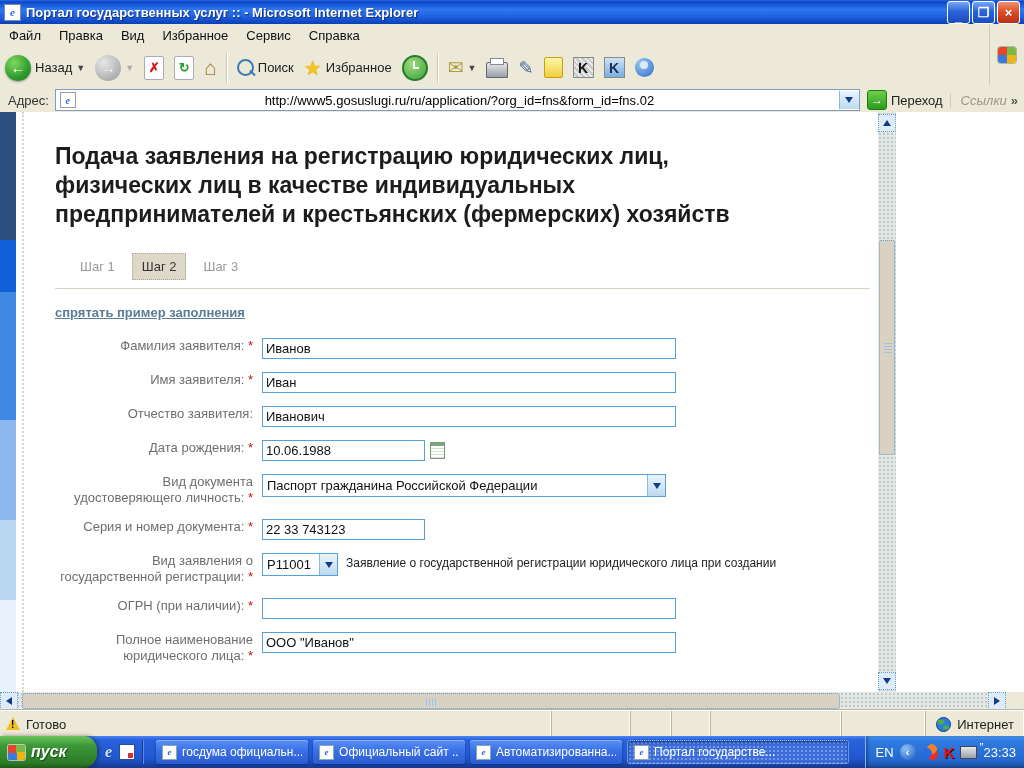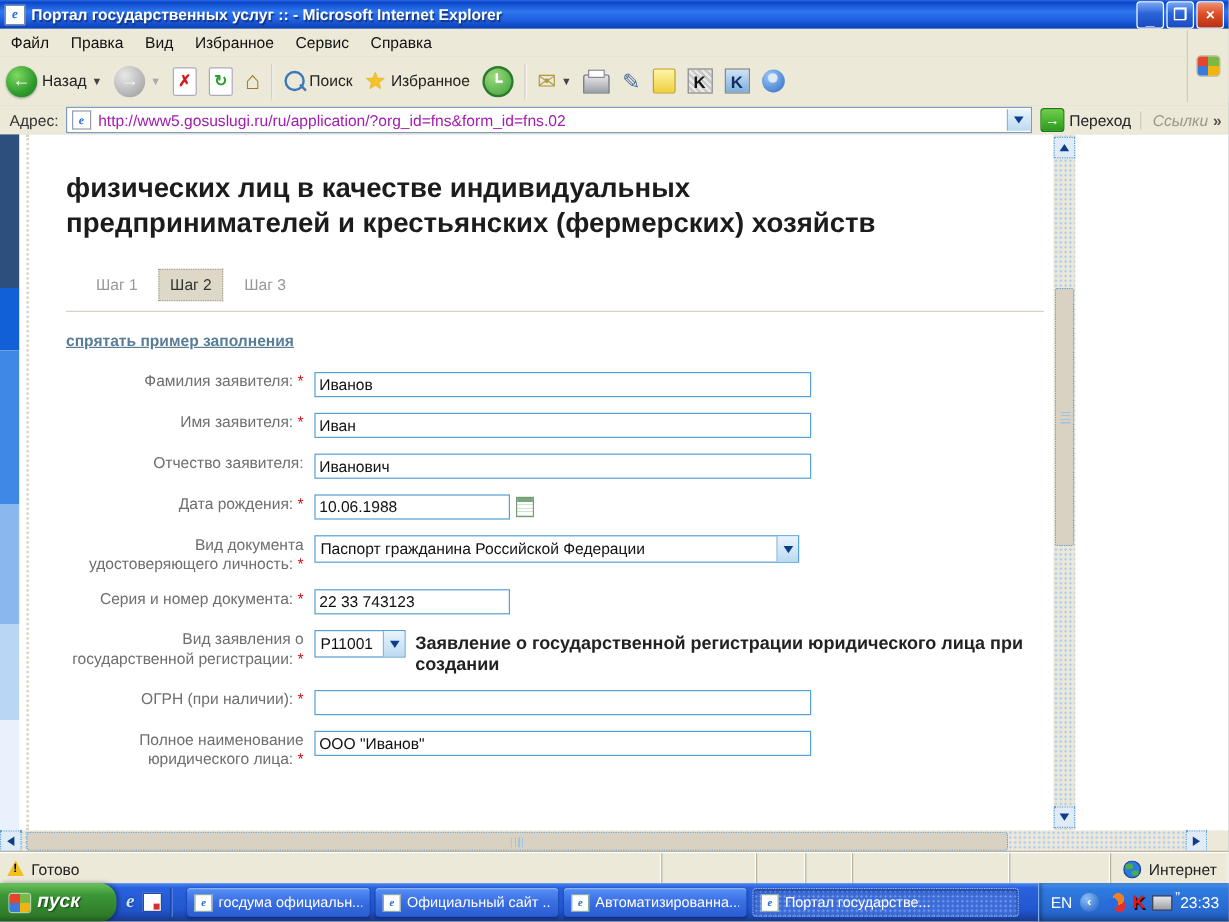--- a/index.html
+++ b/index.html
@@ -66,21 +66,21 @@
   .mag{width:13px;height:13px;border:2px solid #3a7ab8;border-radius:50%;position:relative;}
   .mag::after{content:"";position:absolute;left:10px;top:11px;width:7px;height:2px;background:#3a7ab8;transform:rotate(45deg);}
 
   
   .addressbar{position:absolute;left:0;top:88px;width:1024px;height:24px;background:#ece9d8;
     display:flex;align-items:center;font-size:13px;border-bottom:1px solid #c8c4b4;}
   .addr-label{color:#333;padding:0 6px 0 8px;}
   .addr-input-wrap{flex:1;height:20px;background:#fff;border:1px solid #7f9db9;display:flex;align-items:center;position:relative;}
   .addr-input-wrap .page-ico{width:14px;height:14px;margin:0 4px;background:#fff;border:1px solid #99a;
     display:flex;align-items:center;justify-content:center;font:italic bold 10px "Liberation Serif",serif;color:#2a6ae0;}
-  .addr-input{flex:1;border:0;outline:0;font:13px "Liberation Sans",sans-serif;color:#a21caf;background:transparent;}
+  .addr-input{flex:1;border:0;outline:0;font:13px "Liberation Sans",sans-serif;color:#000000;background:transparent;text-align:center;}
   .addr-drop{width:19px;height:18px;background:linear-gradient(#eaf4fc,#bcdaf0);border-left:1px solid #88b8e0;
     display:flex;align-items:center;justify-content:center;}
   .go-btn{display:flex;align-items:center;gap:4px;padding:0 7px;color:#222;}
   .go-ico{width:18px;height:18px;border-radius:3px;background:linear-gradient(#6fd04a,#2a9a1c);
     color:#fff;display:flex;align-items:center;justify-content:center;font-weight:bold;font-size:12px;border:1px solid #1c7a12;}
   .links-lbl{color:#9a978a;padding:0 4px 0 10px;border-left:1px solid #cfcaba;font-style:italic;}
   .chev2{color:#555;font-weight:bold;padding-right:6px;}
 
   
   .content{position:absolute;left:0;top:112px;width:1024px;height:580px;background:#fff;display:flex;}
@@ -105,21 +105,21 @@
     repeating-linear-gradient(#fff 0 2px,#cfe4cf 2px 3px);}
   .selectbox{display:inline-flex;justify-content:space-between;align-items:center;height:21px;
     border:1px solid #56a0d8;background:#fff;}
   .seltext{padding:0 4px;font-size:13px;white-space:nowrap;overflow:hidden;color:#111;}
   .selarw{width:17px;height:100%;background:linear-gradient(#eaf4fc,#bcdaf0);border-left:1px solid #88b8e0;
     display:flex;align-items:center;justify-content:center;flex:none;}
   .tri-dn{width:0;height:0;border-left:4px solid transparent;border-right:4px solid transparent;border-top:6px solid #0e3c8c;}
   .tri-up{width:0;height:0;border-left:4px solid transparent;border-right:4px solid transparent;border-bottom:6px solid #0e3c8c;}
   .tri-lf{width:0;height:0;border-top:4px solid transparent;border-bottom:4px solid transparent;border-right:6px solid #0e3c8c;}
   .tri-rt{width:0;height:0;border-top:4px solid transparent;border-bottom:4px solid transparent;border-left:6px solid #0e3c8c;}
-  .fnote{margin:3px 0 0 8px;font-size:15px;font-weight:bold;color:#222;max-width:520px;}
+  .fnote{margin:3px 0 0 8px;font-size:12px;font-weight:normal;color:#222;max-width:520px;}
 
   
   .sidebar{width:128px;background:#f7f5ee;border-left:1px dotted #c4bfae;border-right:1px dotted #c4bfae;
     background-image:radial-gradient(#e9e5d7 18%,transparent 20%);background-size:5px 5px;position:relative;overflow:hidden;}
   .sb-top{margin-top:3px;text-align:right;padding-right:14px;font:bold 15px "Liberation Serif",serif;
     color:#5c2626;letter-spacing:1px;white-space:nowrap;overflow:hidden;}
   .sb-sep{margin:9px 5px 0 5px;border-bottom:1px dashed #b8b4a2;}
   .sb-report{margin-top:17px;text-align:right;font-size:12px;color:#333;line-height:17px;white-space:nowrap;overflow:hidden;padding-right:2px;}
   .sb-hotline{margin-top:20px;display:flex;align-items:center;gap:6px;padding-left:8px;}
   .phone-icon{font-size:27px;color:#cc1414;line-height:26px;}
@@ -302,20 +302,21 @@
       <div style="height:52px;background:#1160d8"></div>
       <div style="height:128px;background:#3f88e4"></div>
       <div style="height:100px;background:#8ab8ee"></div>
       <div style="height:80px;background:#b9d6f4"></div>
       <div style="flex:1;background:#e9f2fc"></div>
     </div>
 
     <div class="main">
       <div class="dotcol"></div>
       <div class="page-title">
+        <div>Подача заявления на регистрацию юридических лиц,</div>
         <div>физических лиц в качестве индивидуальных</div>
         <div>предпринимателей и крестьянских (фермерских) хозяйств</div>
       </div>
       <div class="steps">
           <span class="step">Шаг 1</span>
           <span class="step active">Шаг 2</span>
           <span class="step">Шаг 3</span>
         </div>
       <div class="steps-hr"></div>
       <a class="toggle-link">спрятать пример заполнения</a>

